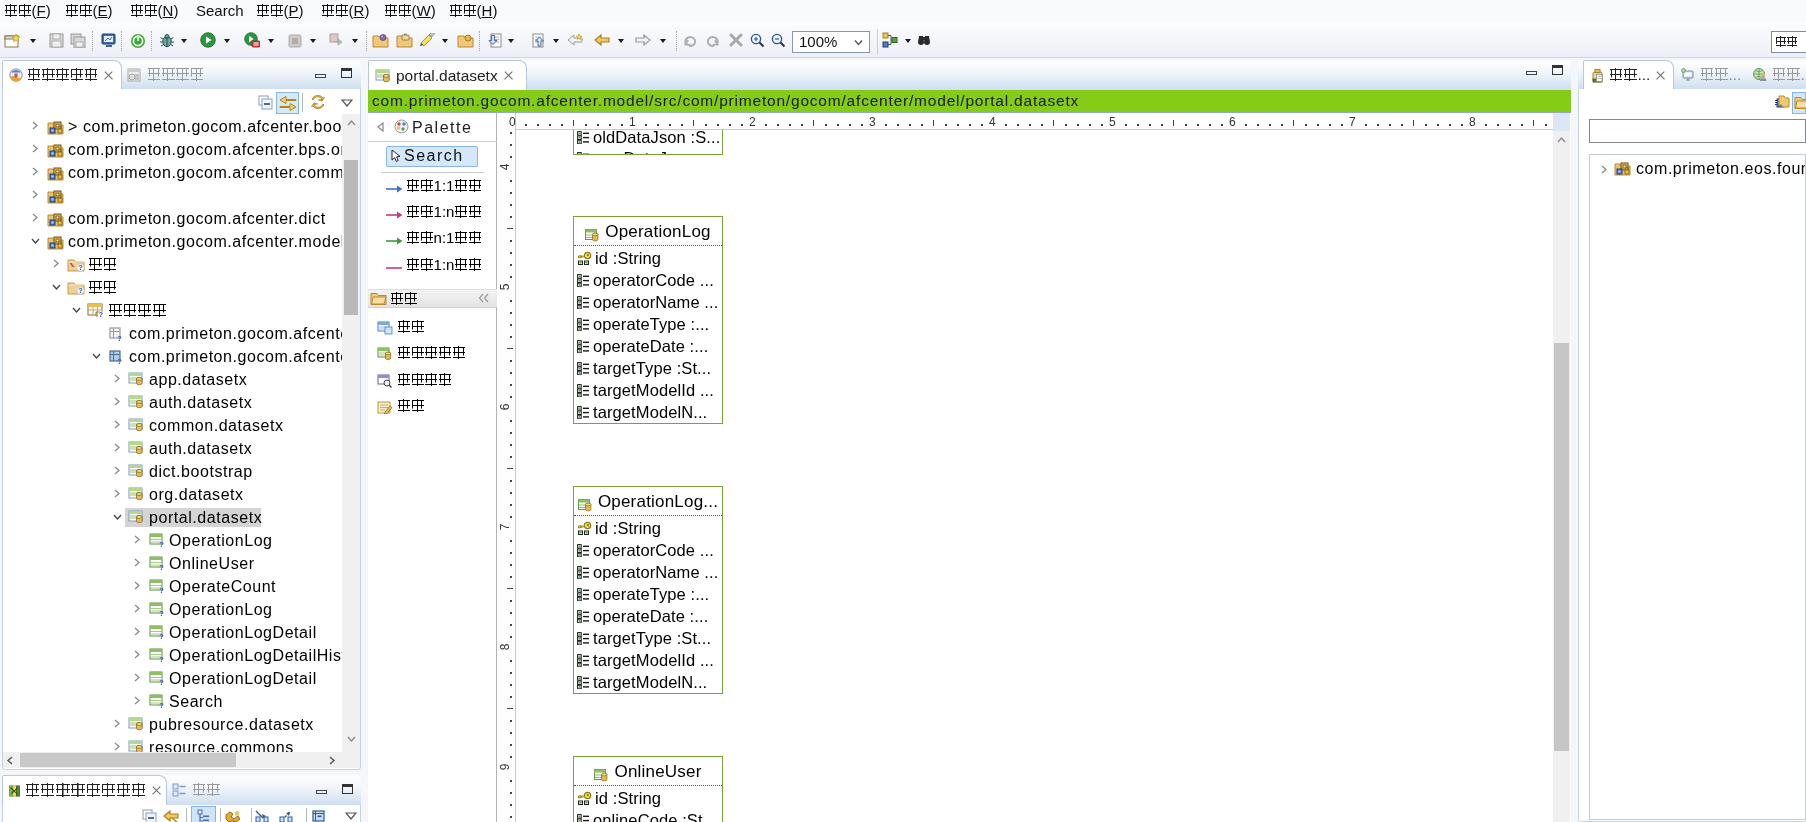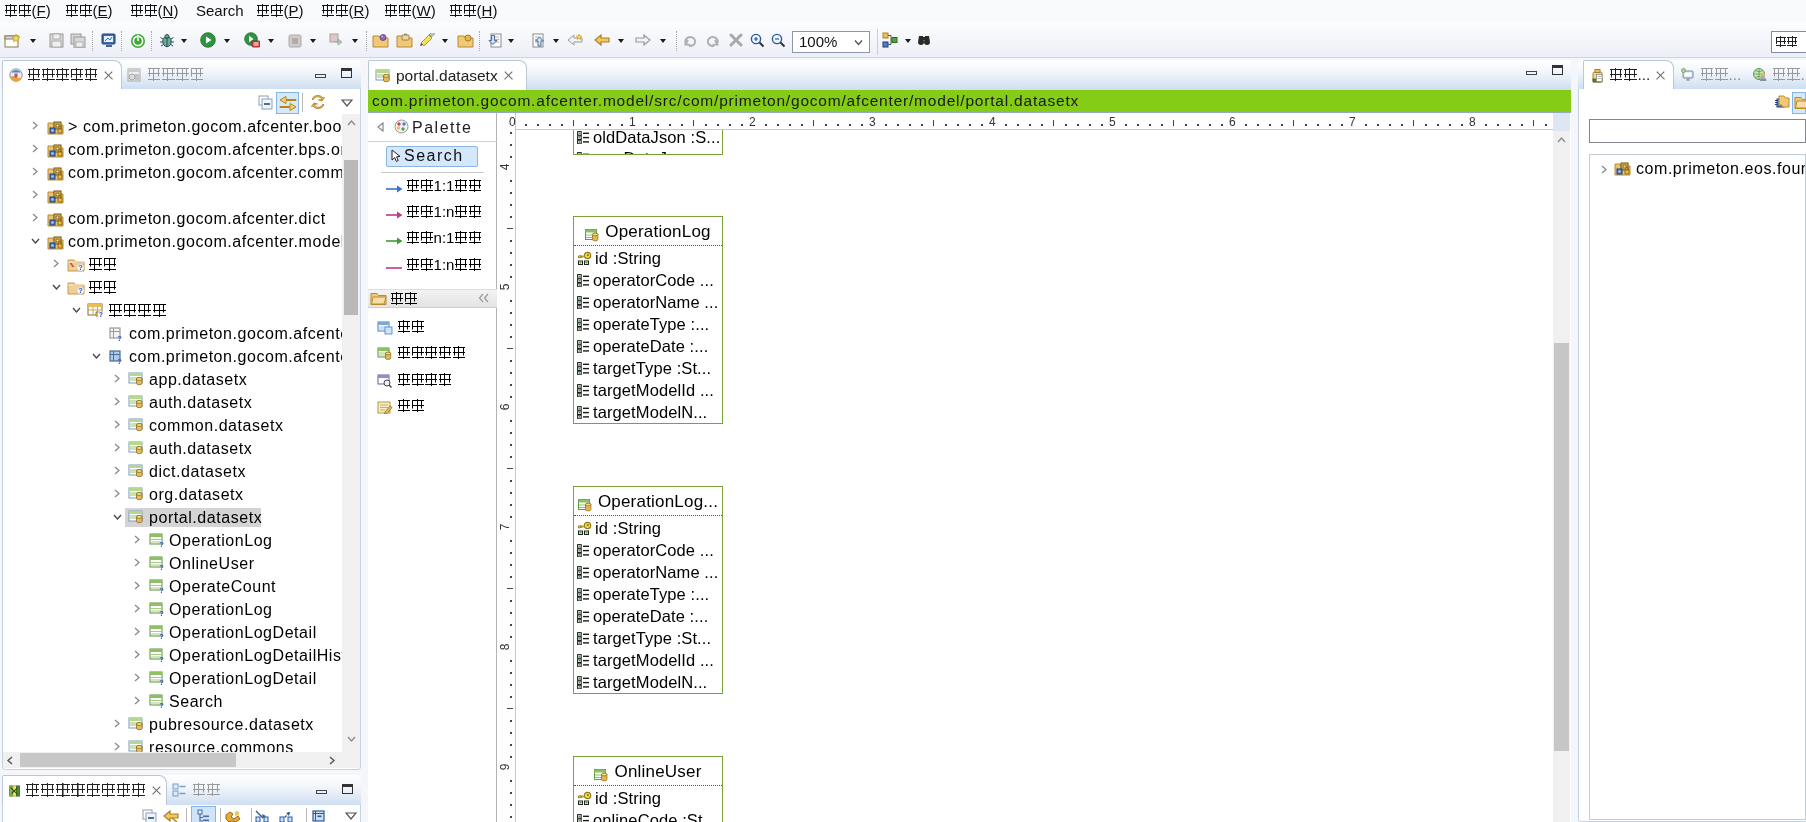--- a/index.html
+++ b/index.html
@@ -399,21 +399,21 @@
     <svg class="abs" style="left:110px;top:352px" width="8" height="9">
       <path d="M2 1 L6 4.5 L2 8" fill="none" stroke="#8a8a8a" stroke-width="1.3"></path>
     </svg>
     <div class="abs" style="left:125px;top:349.5px"><svg width="16" height="14" viewBox="0 0 16 14" style="">
         <rect x="1" y="1" width="13" height="10" fill="#fff" stroke="#7a99c0" stroke-width="1"></rect>
         <rect x="1" y="1" width="13" height="3" fill="#b5d98a"></rect>
         <path d="M2 6 h7 M2 8 h7" stroke="#9cc06a" stroke-width="1"></path>
         <path d="M8.5 7 a2.8 1.5 0 0 1 5.6 0 v4.2 a2.8 1.5 0 0 1 -5.6 0 z" fill="#e8bd56" stroke="#8a6d1c" stroke-width="0.8"></path>
         <ellipse cx="11.3" cy="7" rx="2.8" ry="1.5" fill="#f2d98e" stroke="#8a6d1c" stroke-width="0.8"></ellipse>
       </svg></div>
-    <div class="row" style="left:146px;top:346px">dict.datasetx</div>
+    <div class="row" style="left:146px;top:346px">dict.bootstrap</div>
     <svg class="abs" style="left:110px;top:375px" width="8" height="9">
       <path d="M2 1 L6 4.5 L2 8" fill="none" stroke="#8a8a8a" stroke-width="1.3"></path>
     </svg>
     <div class="abs" style="left:125px;top:372.5px"><svg width="16" height="14" viewBox="0 0 16 14" style="">
         <rect x="1" y="1" width="13" height="10" fill="#fff" stroke="#7a99c0" stroke-width="1"></rect>
         <rect x="1" y="1" width="13" height="3" fill="#b5d98a"></rect>
         <path d="M2 6 h7 M2 8 h7" stroke="#9cc06a" stroke-width="1"></path>
         <path d="M8.5 7 a2.8 1.5 0 0 1 5.6 0 v4.2 a2.8 1.5 0 0 1 -5.6 0 z" fill="#e8bd56" stroke="#8a6d1c" stroke-width="0.8"></path>
         <ellipse cx="11.3" cy="7" rx="2.8" ry="1.5" fill="#f2d98e" stroke="#8a6d1c" stroke-width="0.8"></ellipse>
       </svg></div>

